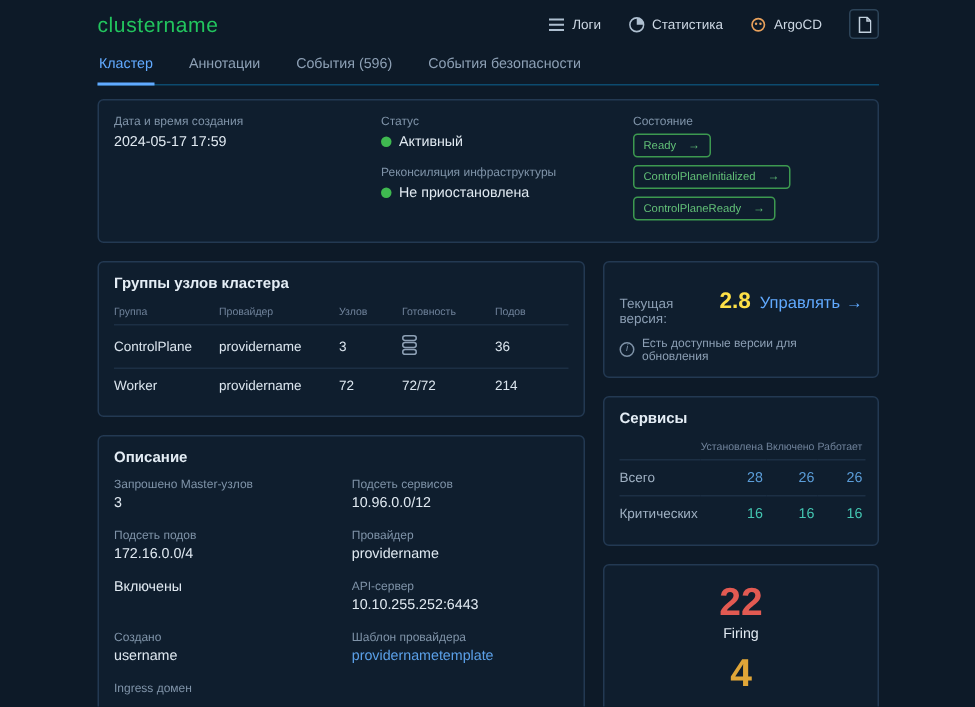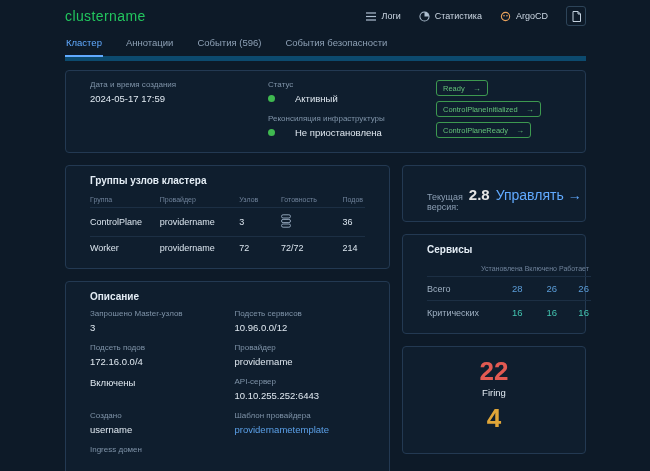--- a/index.html
+++ b/index.html
@@ -26,74 +26,74 @@
   .docbtn {
     width:20px; height:20px; border:1px solid #2d4459; border-radius:3px;
     background:transparent; display:inline-flex; align-items:center; justify-content:center;
     cursor:pointer;
   }
 
   
   .tabs {
     display:flex; gap:22px;
     margin:0 64px 0 65px;
-    border-bottom:5px solid #0c4a6e;
+    border-bottom:1px solid #0c4a6e;
     align-items:center;
   }
   .tab {
     font-size:9.5px; color:#8da0b5; padding:5px 1px 7px; cursor:pointer;
     border-bottom:2px solid transparent; margin-bottom:-1px;
   }
   .tab.active { color:#61aaff; border-bottom-color:#61aaff; }
 
   
   .content { padding:9px 64px 0 65px; }
   .card {
     background:#0f1e2e;
     border:1px solid #233952;
     border-radius:4px;
-    padding:9px 24px;
+    padding:9px 10px;
   }
   .cols { display:flex; gap:12px; align-items:flex-start; margin-top:12px; }
   .col-left { width:325px; flex:none; }
   .col-right { flex:1; min-width:0; }
   .mb { margin-bottom:12px; }
 
   .card-title { font-size:10px; font-weight:bold; color:#e4edf5; margin-bottom:7px; }
   .lbl { font-size:8px; color:#7f93a8; margin-bottom:3px; line-height:1.2; }
   .val { font-size:9.5px; color:#e0e9f1; line-height:1.2; }
 
   
   .overview { display:flex; }
   .ov-col1 { width:178px; flex:none; }
   .ov-col2 { width:168px; flex:none; }
   .ov-col3 { flex:1; }
-  .dotline { display:flex; align-items:center; gap:20px; }
+  .dotline { display:flex; align-items:center; gap:5px; }
   .dot { width:7px; height:7px; border-radius:50%; background:#3fb950; flex:none; }
   .gap-up { margin-top:10px; }
   .badge {
     display:flex; align-items:center; justify-content:space-between; gap:8px;
     width:fit-content; min-width:0;
     border:1px solid #3d9950; color:#63c178;
     font-size:7.5px; padding:2.5px 6px; border-radius:3px;
     margin-bottom:5px; cursor:pointer; background:transparent;
   }
   .badge .arr { font-size:8px; }
 
   
   table { border-collapse:collapse; width:100%; }
   th { font-size:7px; font-weight:normal; color:#6f829a; text-align:left; padding:3px 2px 4px 0; }
   td { font-size:9px; color:#dbe5ee; padding:6px 2px 6px 0; border-top:1px solid #1c2f44; }
   .ng-c1 { width:70px; } .ng-c2 { width:80px; } .ng-c3 { width:42px; } .ng-c4 { width:62px; }
 
   
   .ver-line { display:flex; align-items:baseline; gap:6px; }
   .ver-label { font-size:9px; color:#8ya; color:#8c9fb4; }
-  .ver-num { font-size:15px; font-weight:bold; color:#e5e5e5; }
-  .ver-manage { margin-left:auto; color:#61aaff; font-size:14px; display:inline-flex; gap:4px; align-items:flex-start;margin-top:12px; }
+  .ver-num { font-size:15px; font-weight:bold; color:#fde047; }
+  .ver-manage { margin-left:auto; color:#61aaff; font-size:11px; display:inline-flex; gap:4px; align-items:flex-start;margin-top:12px; }
   .ver-note { display:flex; align-items:center; gap:5px; margin-top:7px; font-size:8px; color:#8c9fb4; }
   .info-circle {
     width:10px; height:10px; border:1px solid #7f93a8; border-radius:50%;
     display:inline-flex; align-items:center; justify-content:center;
     font-size:6.5px; color:#7f93a8; flex:none; font-style:italic;
   }
 
   
   .svc-table th { text-align:right; }
   .svc-table th:first-child { text-align:left; }
@@ -176,20 +176,21 @@
         <span class="dot"></span>
         <span>Активный</span>
       </div>
       <div class="lbl gap-up">Реконсиляция инфраструктуры</div>
       <div class="val dotline">
         <span class="dot"></span>
         <span>Не приостановлена</span>
       </div>
     </div>
     <div class="ov-col3">
+      <div class="lbl">Состояние</div>
       <div class="badge">
         <span>Ready</span>
         <span class="arr">→</span>
       </div>
       <div class="badge">
         <span>ControlPlaneInitialized</span>
         <span class="arr">→</span>
       </div>
       <div class="badge">
         <span>ControlPlaneReady</span>
@@ -291,20 +292,24 @@
 
       <section class="card mb">
         <div class="ver-line">
           <span class="ver-label">Текущая версия:</span>
           <span class="ver-num">2.8</span>
           <a class="ver-manage">
             <span>Управлять</span>
             <span>→</span>
           </a>
         </div>
+        <div class="ver-note">
+          <span class="info-circle">i</span>
+          <span>Есть доступные версии для обновления</span>
+        </div>
       </section>
 
       <section class="card mb">
         <div class="card-title">Сервисы</div>
         <table class="svc-table">
           <thead>
             <tr>
               <th></th>
               <th>Установлена</th>
               <th>Включено</th>

